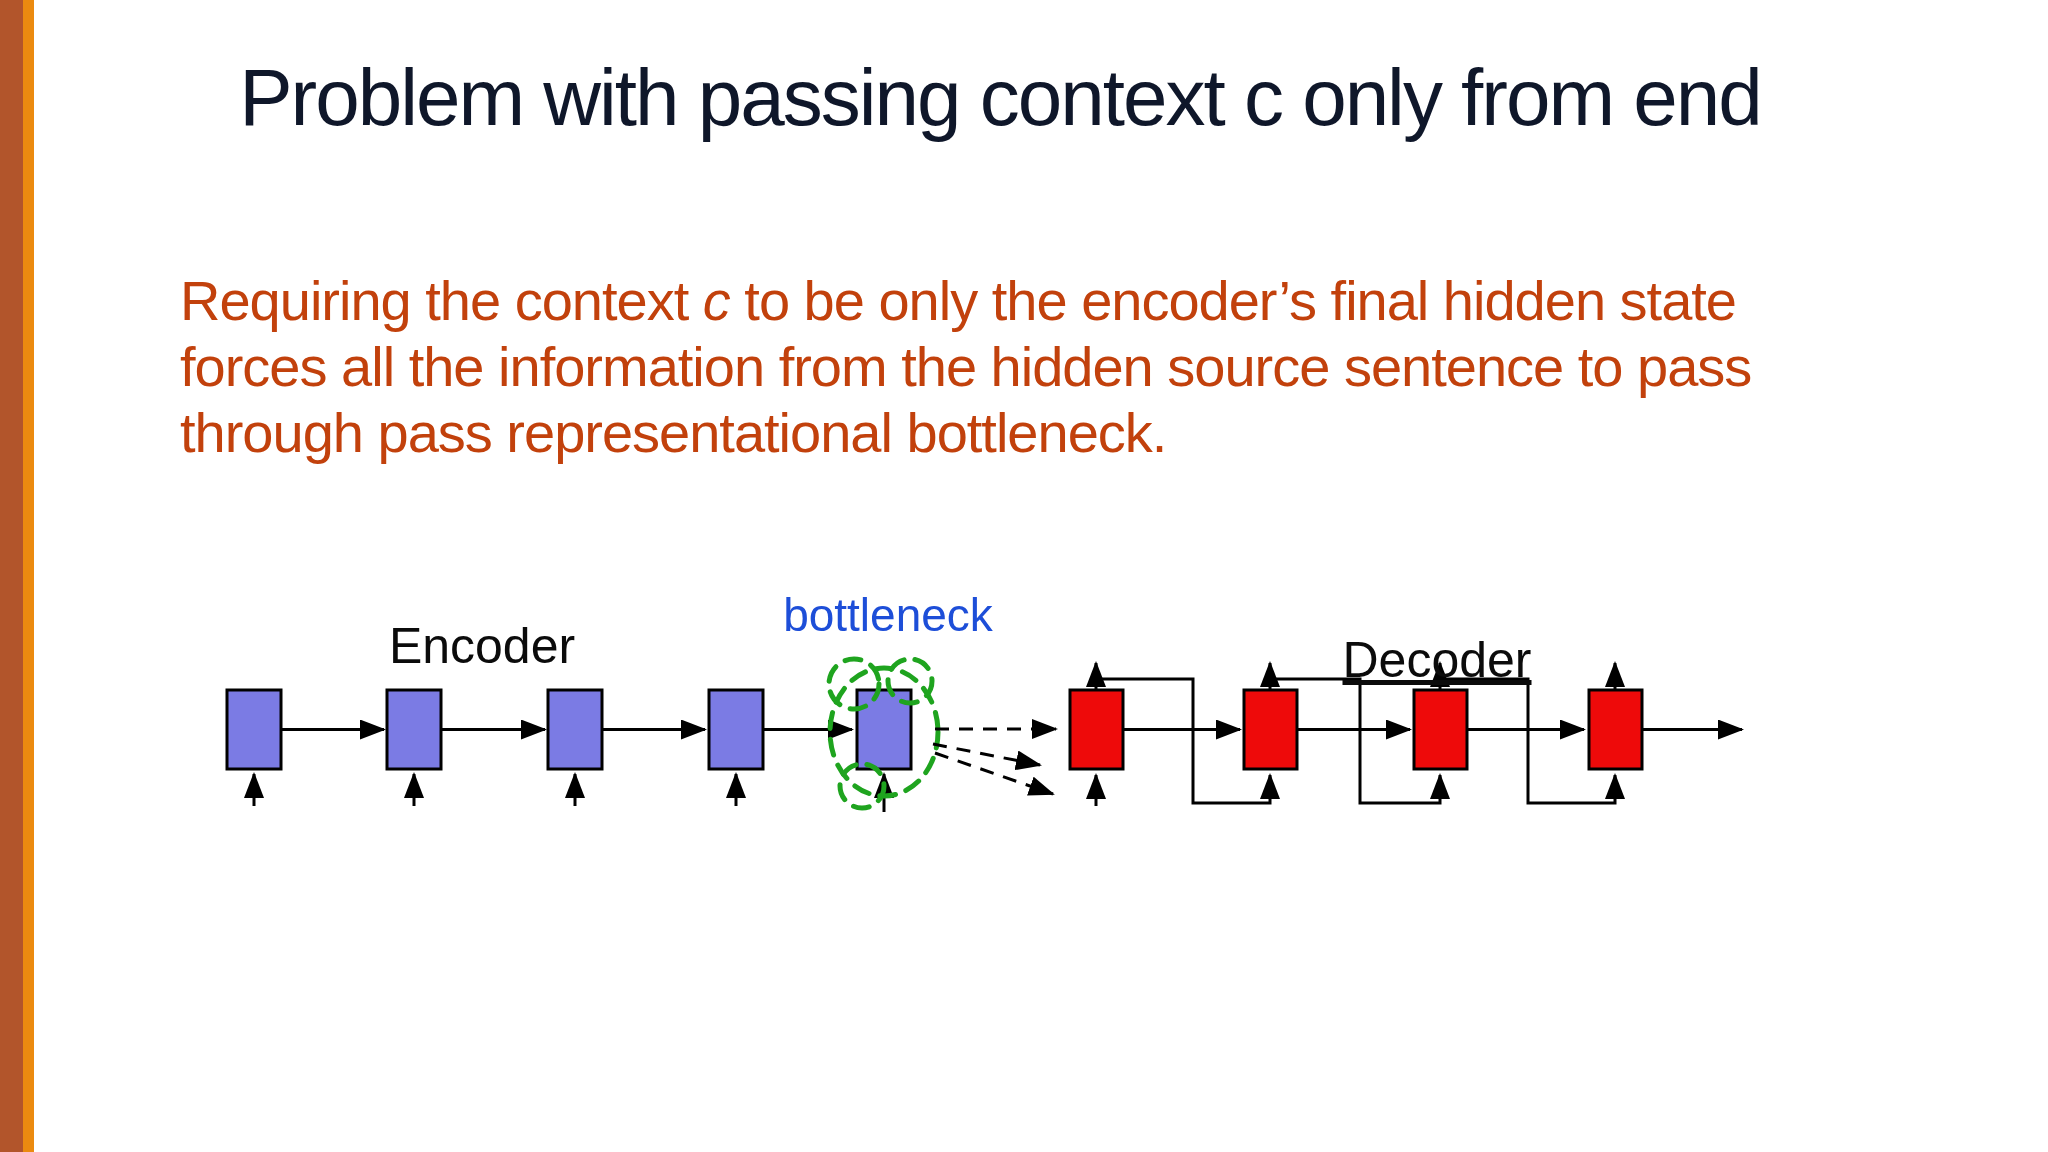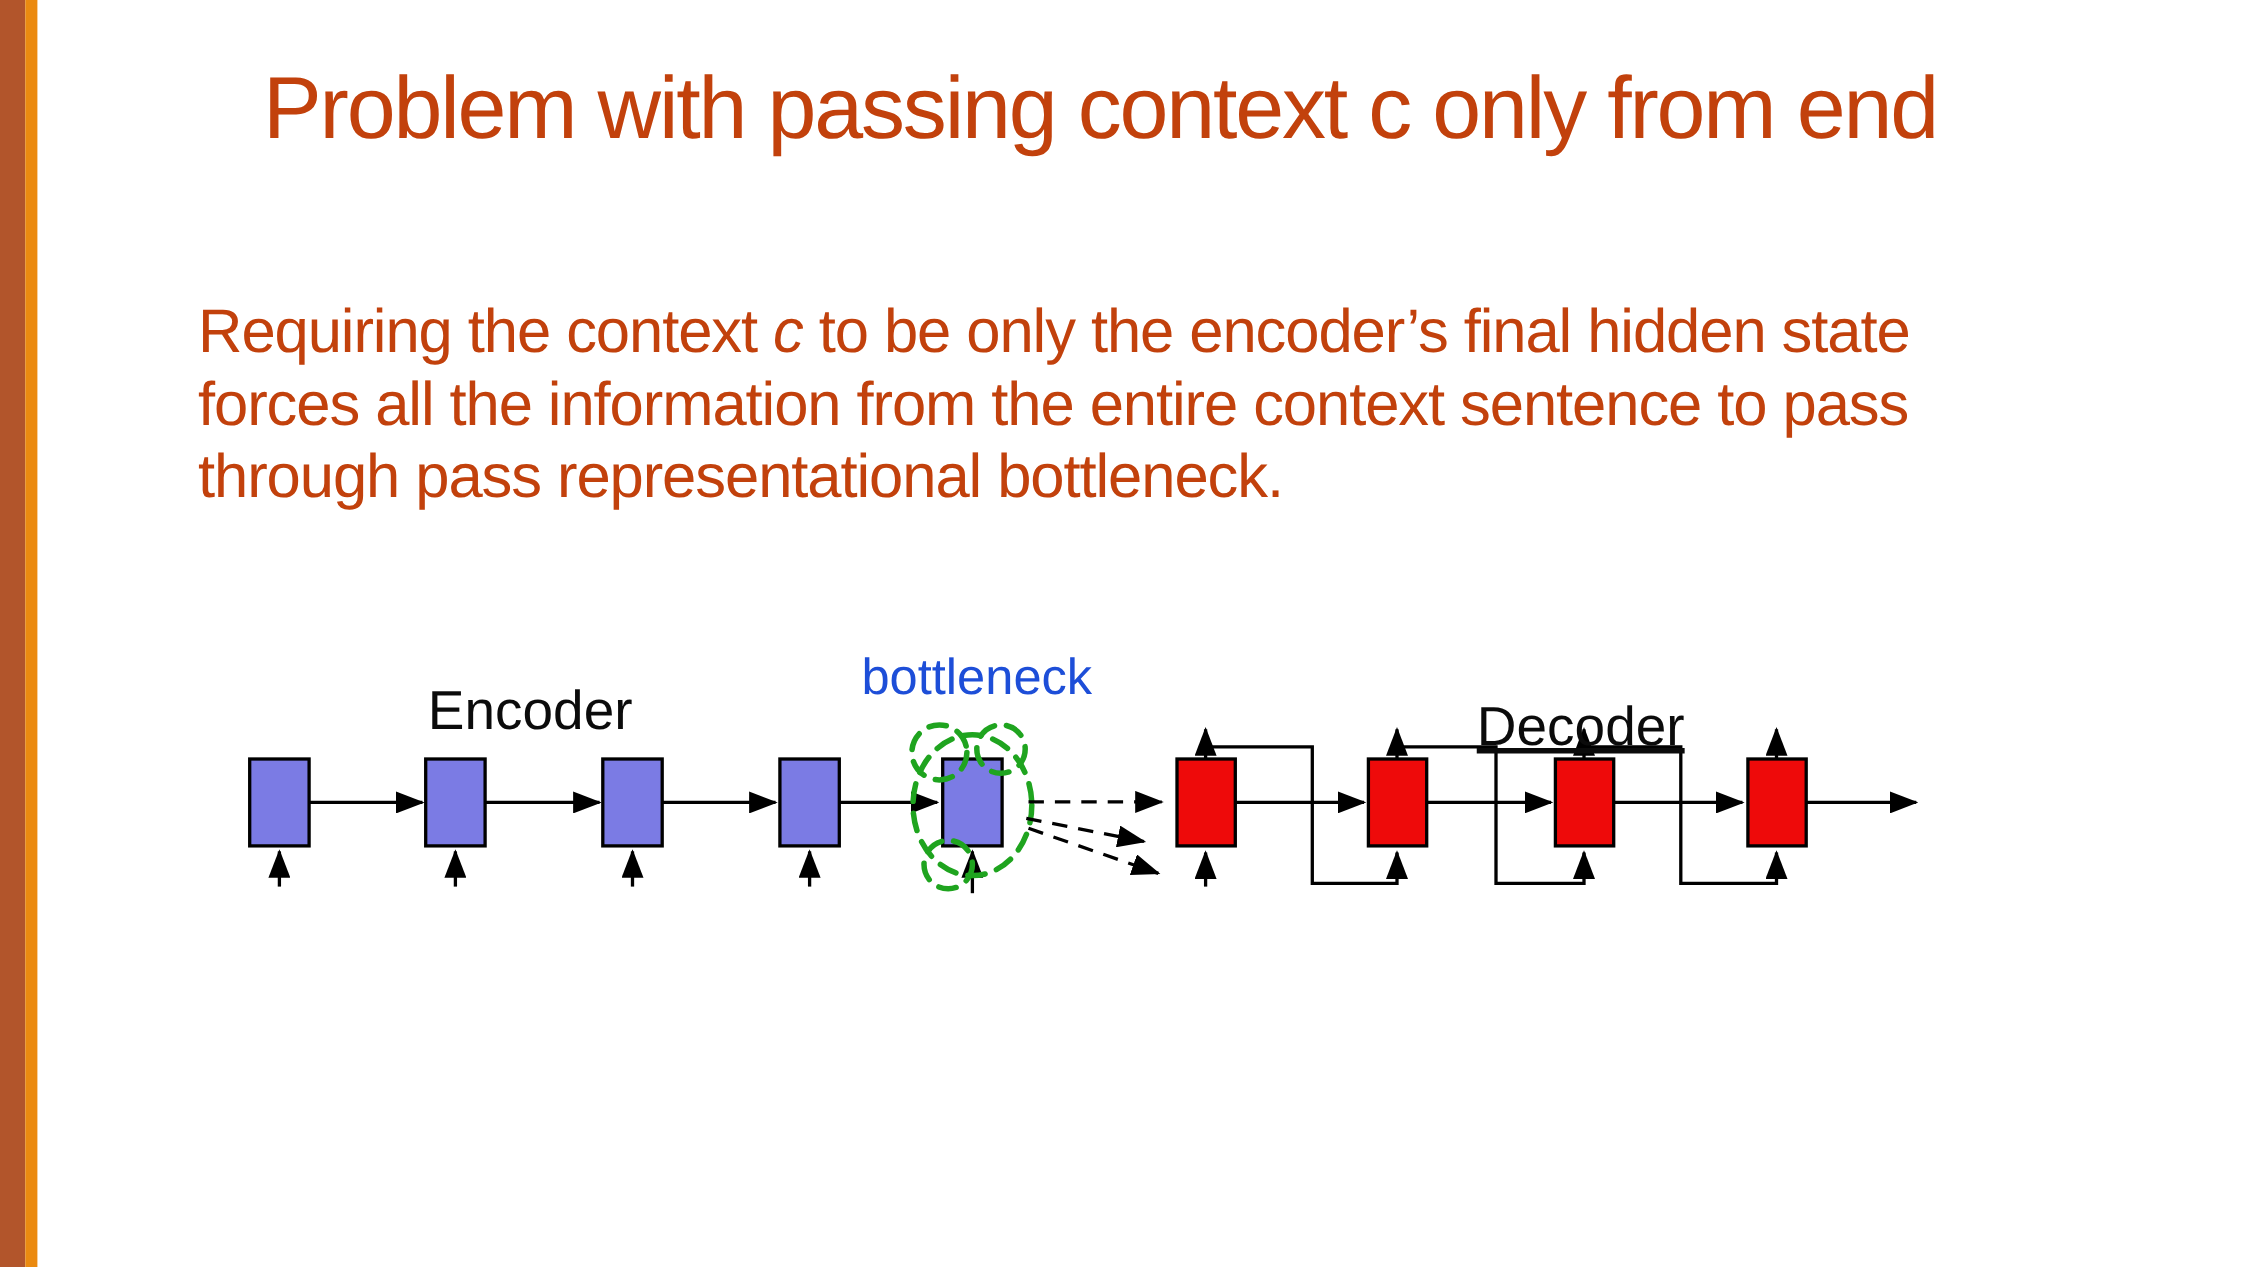--- a/index.html
+++ b/index.html
@@ -106,27 +106,27 @@
     </g>
 
     <g>
       <rect class="node" x="1070" y="690" width="53" height="79" fill="#ee0a0a"></rect>
       <rect class="node" x="1244" y="690" width="53" height="79" fill="#ee0a0a"></rect>
       <rect class="node" x="1414" y="690" width="53" height="79" fill="#ee0a0a"></rect>
       <rect class="node" x="1589" y="690" width="53" height="79" fill="#ee0a0a"></rect>
     </g>
   </svg>
 
-  <div class="slide-title" style="color: #c2410c;">Problem with passing context c only from end</div>
+  <div class="slide-title" style="color: #0f172a;">Problem with passing context c only from end</div>
 
   <div class="slide-body" style="color: #c2410c;">
     <div class="body-line">
       <span>Requiring the context </span><span style="font-style:italic">c</span><span> to be only the encoder’s final hidden state</span>
     </div>
-    <div class="body-line">forces all the information from the entire context sentence to pass</div>
+    <div class="body-line">forces all the information from the hidden source sentence to pass</div>
     <div class="body-line">through pass representational bottleneck.</div>
   </div>
 
   <div id="encoder-label" class="diagram-label">Encoder</div>
   <div id="bottleneck-label" class="diagram-label" style="color: #1d4ed8;">bottleneck</div>
   <div id="decoder-label" class="diagram-label">Decoder</div>
 
 </div>
 
 </body></html>

